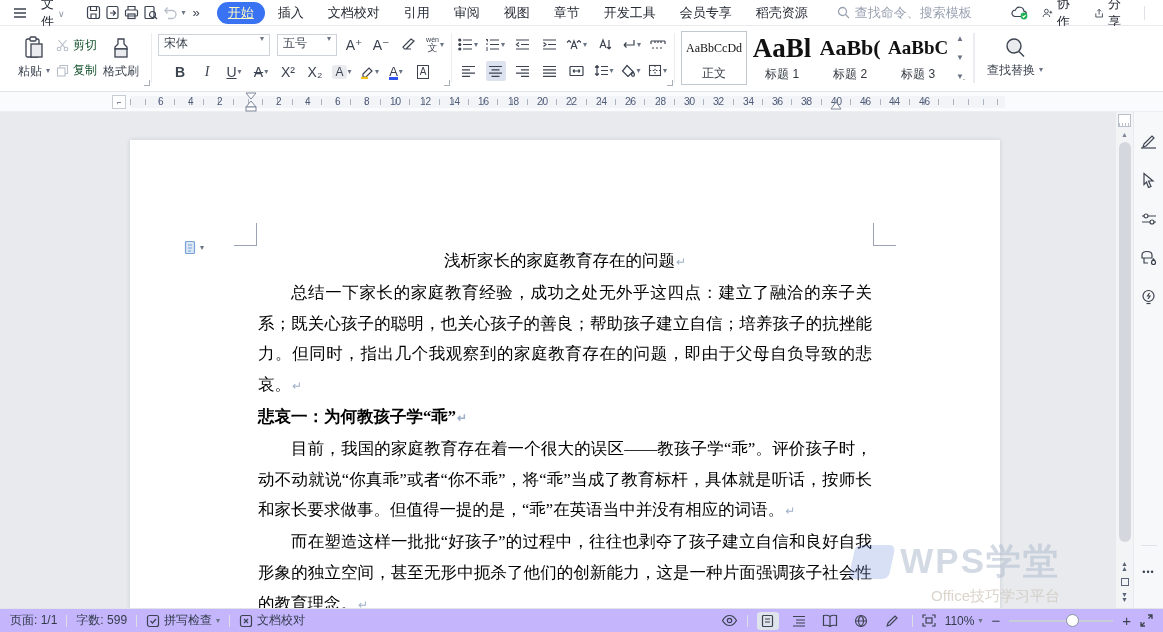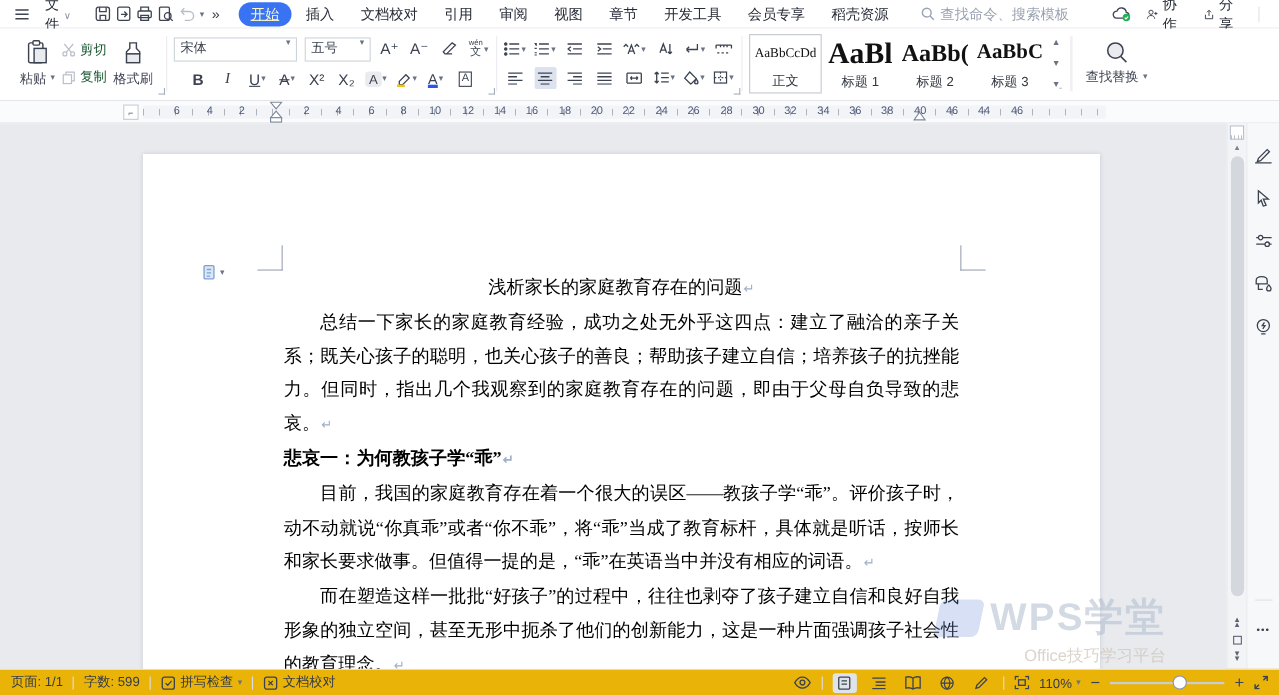--- a/index.html
+++ b/index.html
@@ -104,21 +104,21 @@
   .pn-box { width:8px; height:8px; border:1px solid #5a6377; cursor:pointer; }
 
   
   .sidebar { width:30px; background:#f7f8fa; border-left:1px solid #e9eaee; display:flex; flex-direction:column;
              align-items:center; padding-top:20px; gap:21px; }
   .sb-icon { width:18px; height:18px; display:flex; align-items:center; justify-content:center; cursor:pointer; }
   .sb-div { width:16px; height:1px; background:#dfe2e7; margin-top:218px; }
   .sb-more { font-size:9px; letter-spacing:1px; color:#3c4350; cursor:pointer; }
 
   
-  .statusbar { height:24px; flex:0 0 24px; background:#eab308; border-top:1px solid #e2e4e8;
+  .statusbar { height:24px; flex:0 0 24px; background:#c4b5fd; border-top:1px solid #e2e4e8;
                display:flex; align-items:center; font-size:12px; color:#333b4a; padding:0 10px; gap:9px; }
   .st-item { display:flex; align-items:center; gap:4px; cursor:pointer; white-space:nowrap; }
   .st-sep { width:1px; height:12px; background:#dcdfe5; }
   .st-right { margin-left:auto; display:flex; align-items:center; gap:9px; }
   .viewbtn { width:22px; height:18px; display:flex; align-items:center; justify-content:center; border-radius:3px; cursor:pointer; }
   .viewbtn.active { background:#dfe3ea; }
   .zoom-track { width:104px; height:2px; background:#c9ced6; position:relative; cursor:pointer; }
   .zoom-handle { position:absolute; left:55%; top:-6px; width:13px; height:13px; border-radius:50%;
                  background:#fff; border:1px solid #8a93a6; }
   .zpm { font-size:15px; cursor:pointer; color:#3c4350; }

